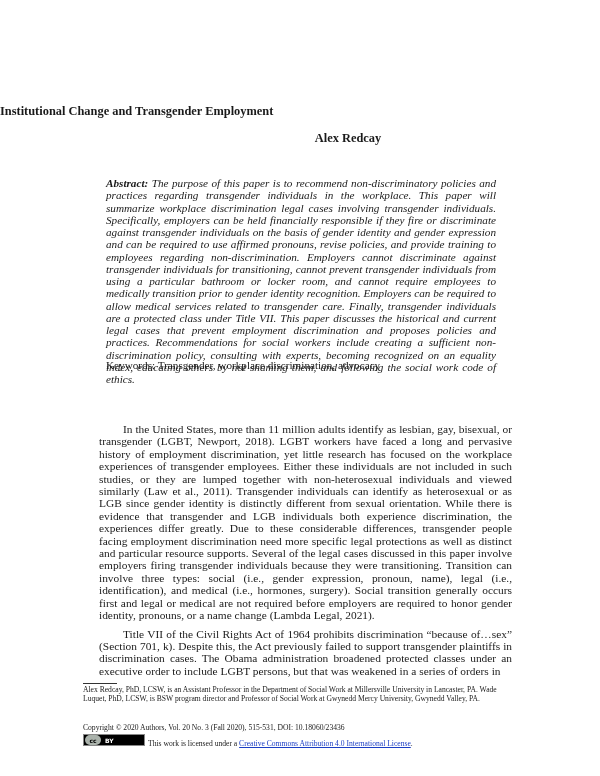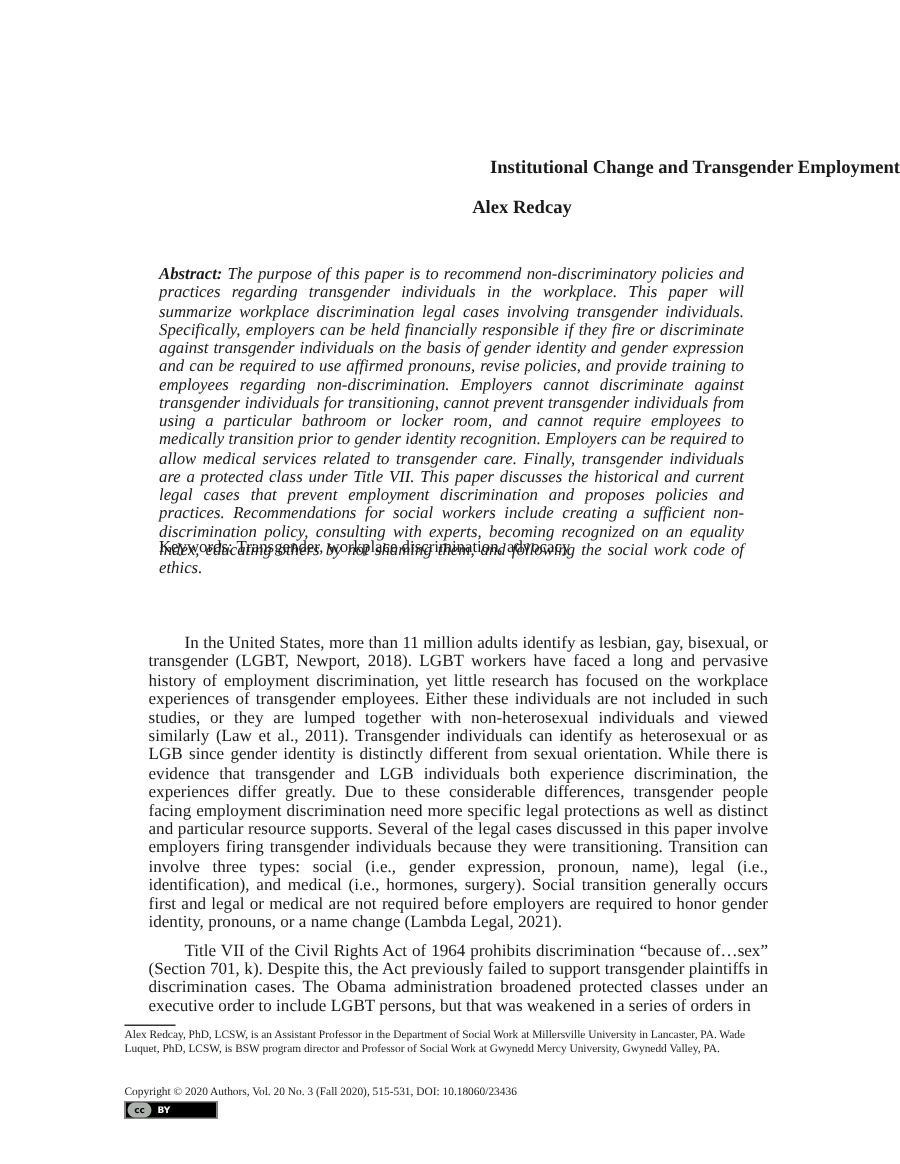--- a/index.html
+++ b/index.html
@@ -1,18 +1,18 @@
 <!DOCTYPE html>
 <html><head>
 <meta charset="utf-8">
 <style>
   html, body { margin: 0; padding: 0; background: #ffffff; }
   body { width: 600px; height: 776px; position: relative; overflow: hidden;
          font-family: "Liberation Serif", serif; color: #1a1a1a; }
-  .title { position: absolute; top: 104px; left: 0; width: 600px; text-align: right;
+  .title { position: absolute; top: 104px; left: 0; width: 600px; text-align: left;
            font-weight: bold; font-size: 12.4px; }
   .authors { position: absolute; top: 132px; left: 0; width: 600px; text-align: center;
              font-weight: bold; font-size: 12.4px; line-height: 13px; padding-left: 48px; }
   .abstract { position: absolute; top: 177px; left: 106px; width: 390px;
               font-style: italic; font-size: 11.2px; line-height: 12.25px; text-align: justify; }
   .abstract b { font-weight: bold; }
   .keywords { position: absolute; top: 359px; left: 106px; width: 390px;
               font-size: 11.2px; }
   .body { position: absolute; top: 413px; left: 123px; width: 413px;
           margin-left: -24px; font-size: 11.4px; line-height: 12.4px; text-align: justify; margin-top: 10px; }
@@ -53,13 +53,14 @@
 <div class="rule"></div>
 <div class="footnote">Alex Redcay, PhD, LCSW, is an Assistant Professor in the Department of Social Work at Millersville University in Lancaster, PA. Wade Luquet, PhD, LCSW, is BSW program director and Professor of Social Work at Gwynedd Mercy University, Gwynedd Valley, PA.</div>
 
 <div class="copyright">Copyright © 2020 Authors, Vol. 20 No. 3 (Fall 2020), 515-531, DOI: 10.18060/23436</div>
 
 <div class="license">
   <div class="cc-badge">
     <span class="cc-logo">cc</span>
     <span class="cc-by">BY</span>
   </div>
+  <span class="license-text"><span>This work is licensed under a </span><a class="license-link">Creative Commons Attribution 4.0 International License</a><span>.</span></span>
 </div>
 
 </body></html>

